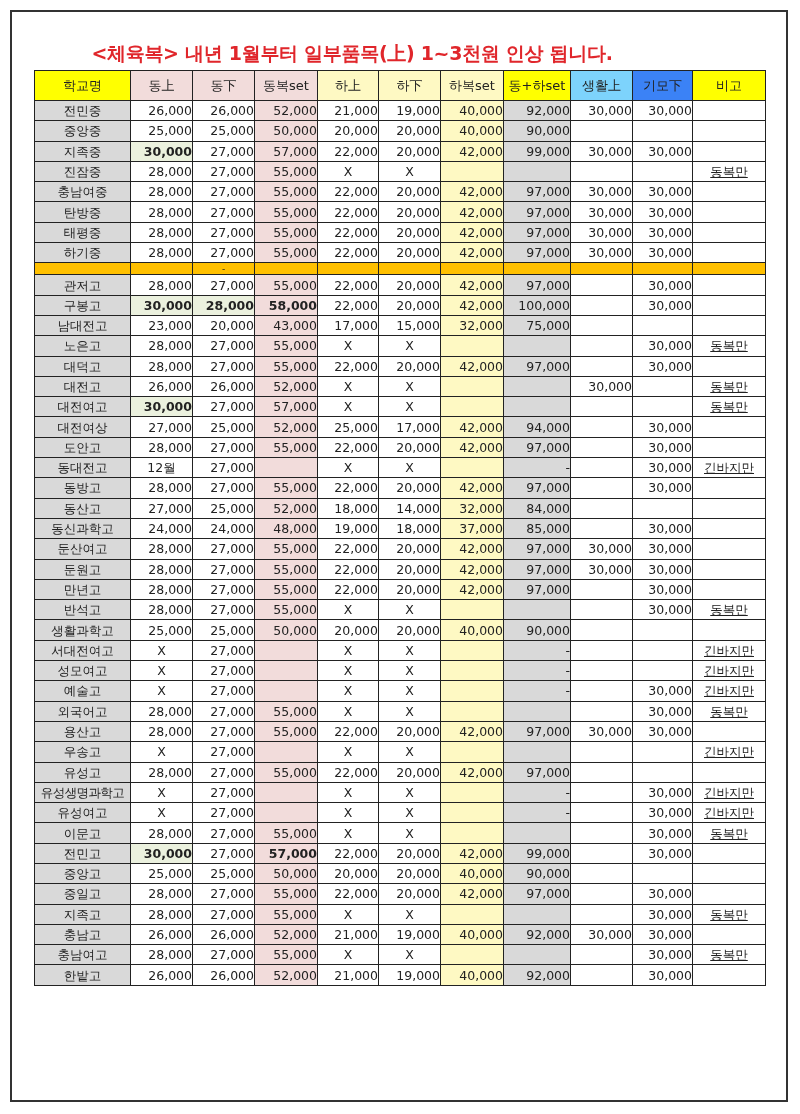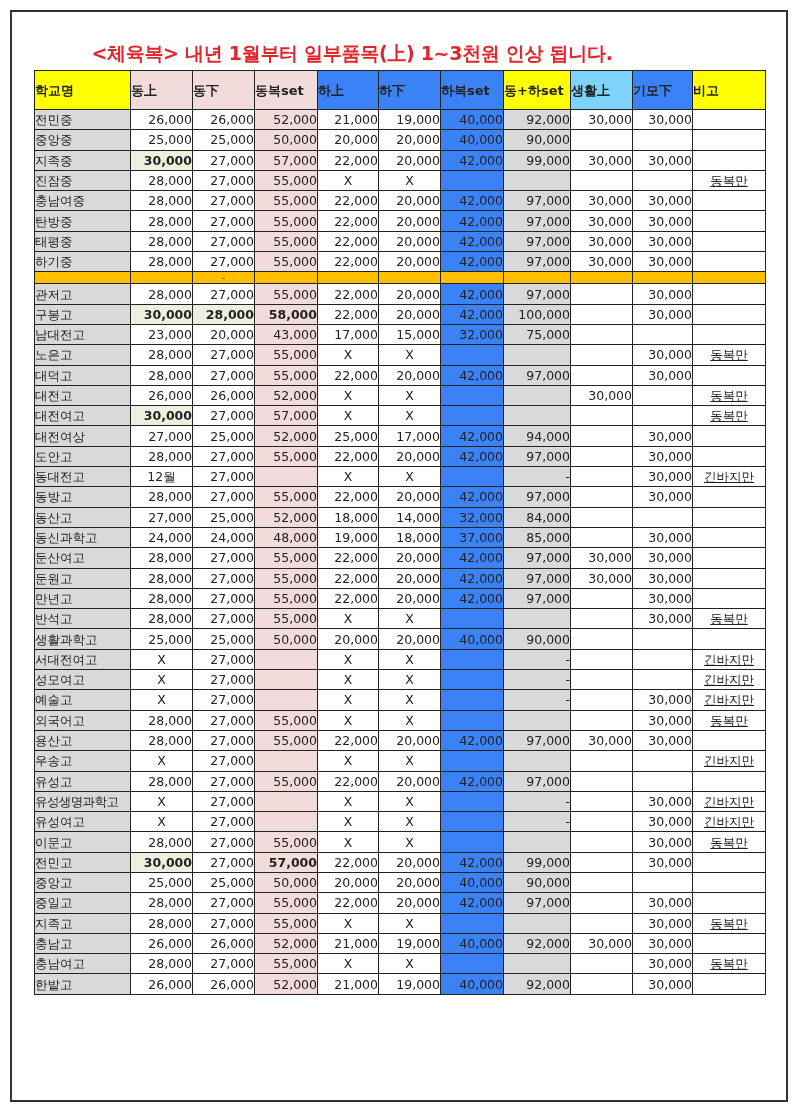--- a/index.html
+++ b/index.html
@@ -1,27 +1,27 @@
 <!DOCTYPE html>
 <html><head>
 <meta charset="utf-8">
 <style>
   html, body { margin:0; padding:0; background:#ffffff; }
   body { width:800px; height:1114px; position:relative; font-family:"DejaVu Sans", sans-serif; overflow:hidden; }
   .frame { position:absolute; left:10px; top:10px; width:778px; height:1092px; border:2px solid #333; box-sizing:border-box; background:#fff; }
   .title { position:absolute; left:0; top:40px; width:704px; text-align:center; color:#e0262b; font-weight:bold; font-size:19px; letter-spacing:-0.3px; line-height:26px; }
   table.grid { position:absolute; left:34px; top:70px; border-collapse:collapse; table-layout:fixed; font-size:12.5px; color:#222; }
   table.grid td, table.grid th { border:1px solid #222; padding:0; height:20.3px; line-height:19px; white-space:nowrap; overflow:hidden; box-sizing:border-box; }
-  table.grid th { font-weight:bold; text-align:left; height:39px; font-size:13px; }
-  td.name { background:#d9d9d9; text-align:left; font-size:12.5px;margin-left:39px; }
+  table.grid th { font-weight:normal; text-align:center; height:30px; font-size:13px; }
+  td.name { background:#d9d9d9; text-align:center; font-size:12.5px;margin-left:39px; }
   td.num { text-align:right; padding-right:6px; }
   td.c { text-align:center; }
   td.note { text-align:center;text-decoration:underline; }
   .bg-pink { background:#f2dcdb; }
-  .bg-blue { background:#3b82f6; }
+  .bg-blue { background:#fef9c3; }
   .bg-gray { background:#d9d9d9; }
   .bg-yellow { background:#ffff00; }
   .bg-green-h { background:#7dd3fc; }
   .bg-orange { background:#3b82f6; }
   .bg-greenlight { background:#ebf1de; }
   .bold { font-weight:bold; }
   tr.sep td { background:#ffc000; height:12px; line-height:10px; font-size:9px; }
   .small { font-size:10.5px; letter-spacing:-0.6px; }
 </style>
 </head>

